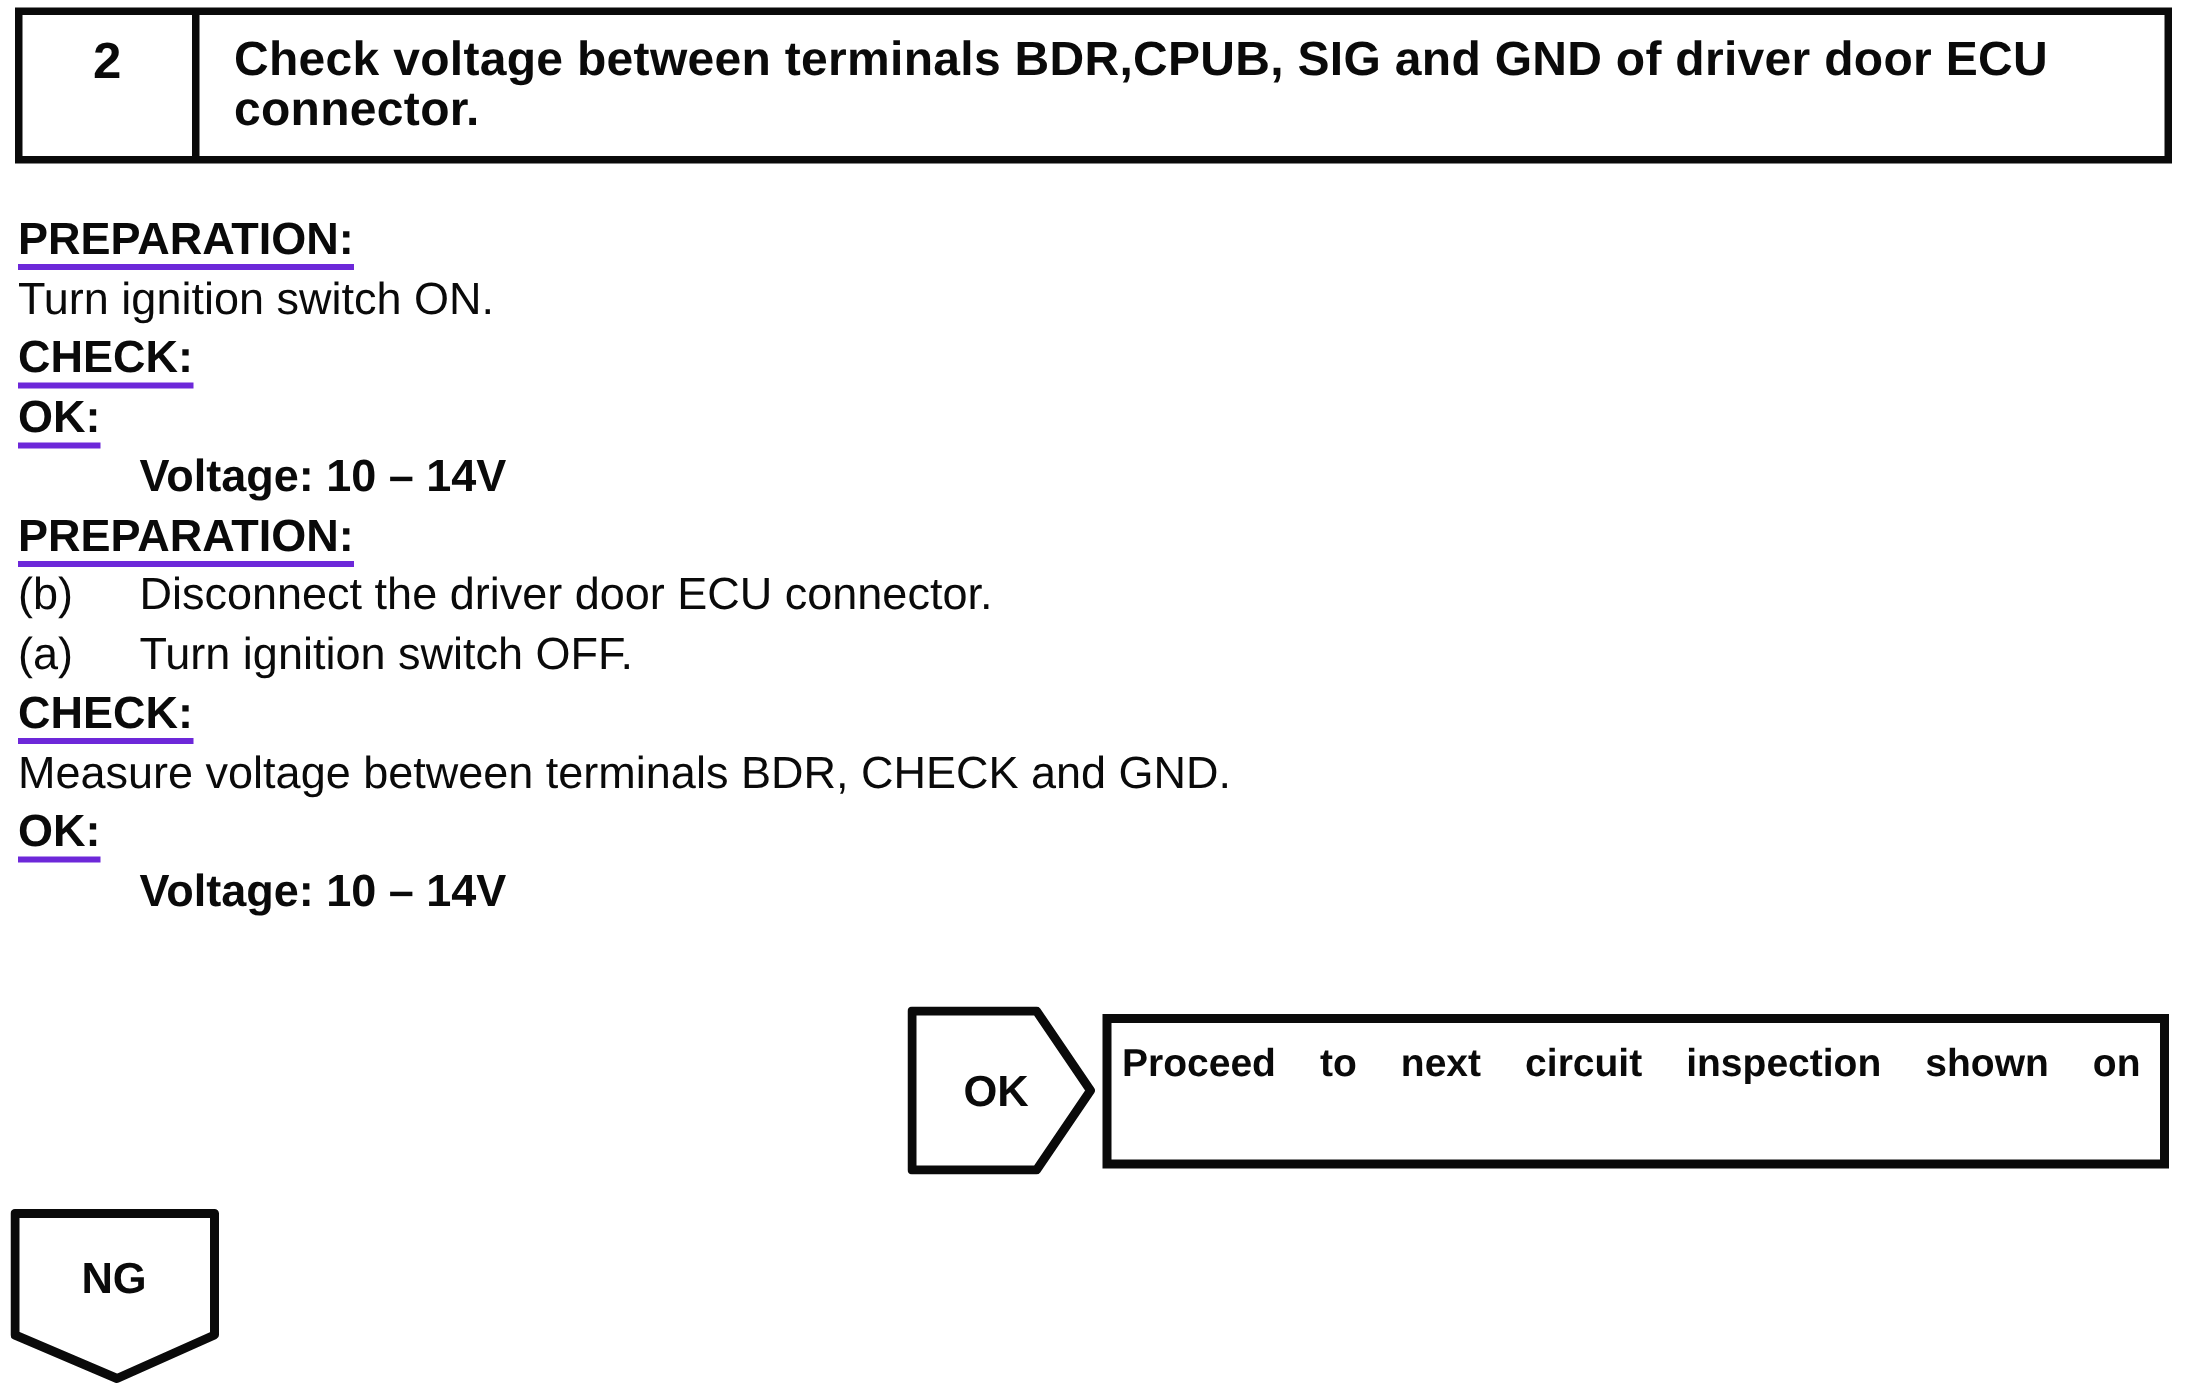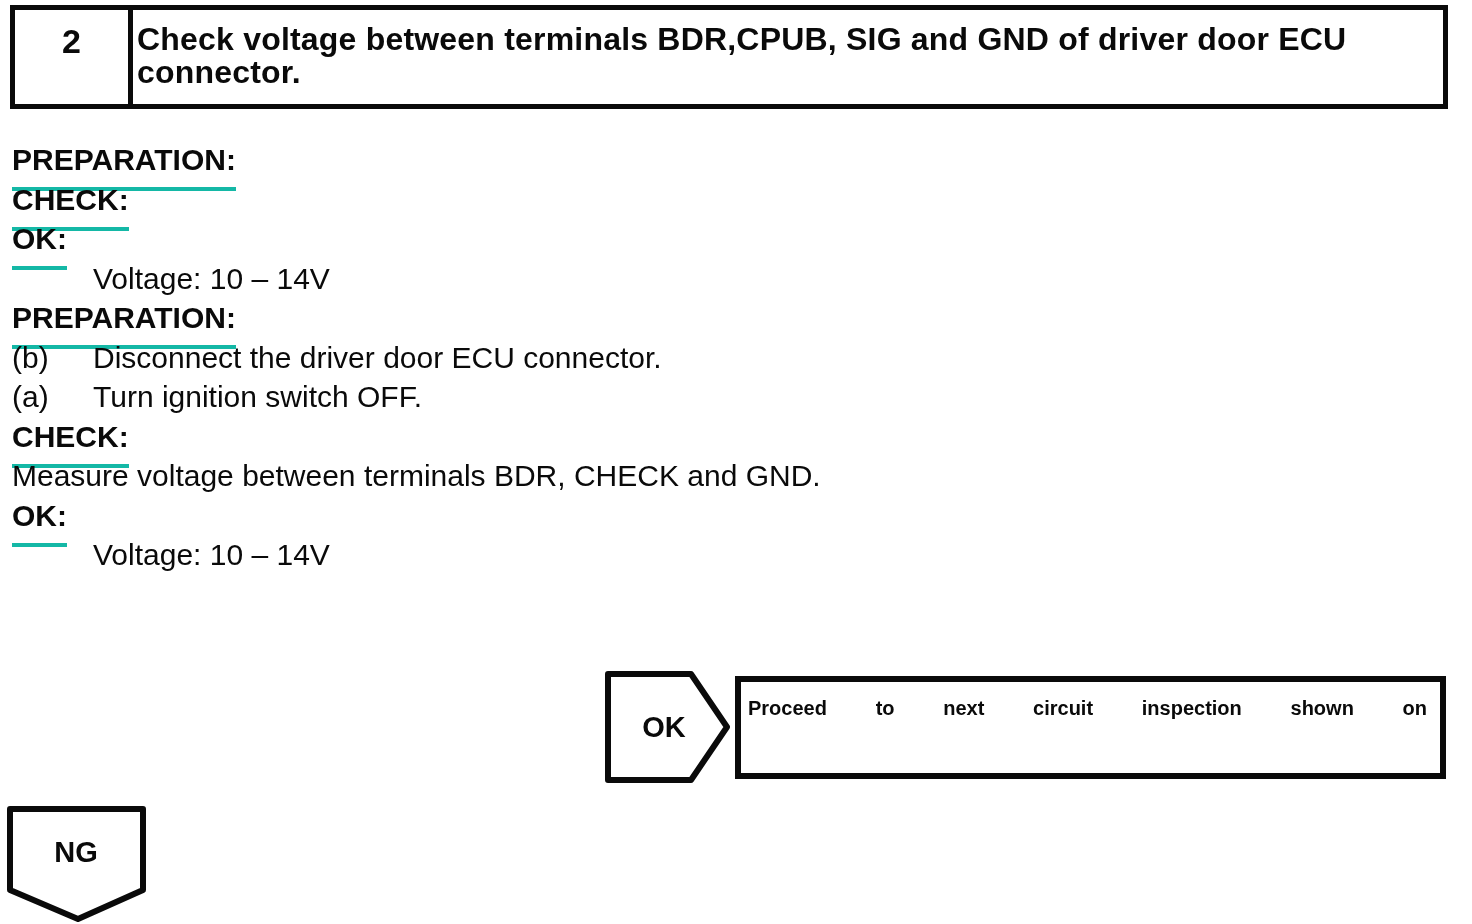--- a/index.html
+++ b/index.html
@@ -27,83 +27,84 @@
     border-right: 5px solid #0a0a0a;
     box-sizing: border-box;
     text-align: center;
     padding-top: 12px;
     font-weight: bold;
     font-size: 34px;
     flex: none;
   }
   .step-title-cell {
     flex: 1;
-    padding: 13px 8px 0 4px;
+    padding: 13px 8px 0 23px;
     box-sizing: border-box;
   }
   .step-title {
     font-weight: bold;
     font-size: 32px;
     line-height: 32.5px;
     letter-spacing: 0.2px;
   }
 
   
   .procedure {
     position: absolute;
     left: 12px; top: 140px;
     font-size: 30px;
     line-height: 39.5px;
     width: 1100px;
     white-space: nowrap;
   }
   .u {
     font-weight: bold;
-    border-bottom: 4px solid #14b8a6;
-    padding-bottom: 11px;
+    border-bottom: 4px solid #6d28d9;
+    padding-bottom: 0px;
   }
-  .spec { font-weight: normal; margin-left: 81px; }
+  .spec { font-weight: bold; margin-left: 81px; }
   .step-label { display: inline-block; width: 81px; }
 
   
   .ok-connector { position: absolute; left: 605px; top: 671px; }
   .ng-connector { position: absolute; left: 7px; top: 806px; }
   .connector-label {
     font-family: "Liberation Sans", "DejaVu Sans", sans-serif;
     font-weight: bold;
   }
   .ok-action-box {
     position: absolute;
     left: 735px; top: 676px;
     width: 711px; height: 103px;
     border: 6px solid #0a0a0a;
     box-sizing: border-box;
     padding: 10px 13px 0 7px;
     font-weight: bold;
-    font-size: 20px;
+    font-size: 26px;
     line-height: 33px;
   }
   .j { text-align: justify; text-align-last: justify; }
 </style>
 </head>
 <body>
 
 <div class="page">
 
   <div class="step-header">
     <div class="step-num-cell">
       <span>2</span>
     </div>
     <div class="step-title-cell">
       <div class="step-title">Check voltage between terminals BDR,CPUB, SIG and GND of driver door ECU connector.</div>
     </div>
   </div>
 
   <div class="procedure">
     <div><span class="u">PREPARATION:</span></div>
+    <div>Turn ignition switch ON.</div>
     <div><span class="u">CHECK:</span></div>
     <div><span class="u">OK:</span></div>
     <div class="spec">Voltage: 10 – 14V</div>
     <div><span class="u">PREPARATION:</span></div>
     <div>
       <span class="step-label">(b)</span><span>Disconnect the driver door ECU connector.</span>
     </div>
     <div>
       <span class="step-label">(a)</span><span>Turn ignition switch OFF.</span>
     </div>

